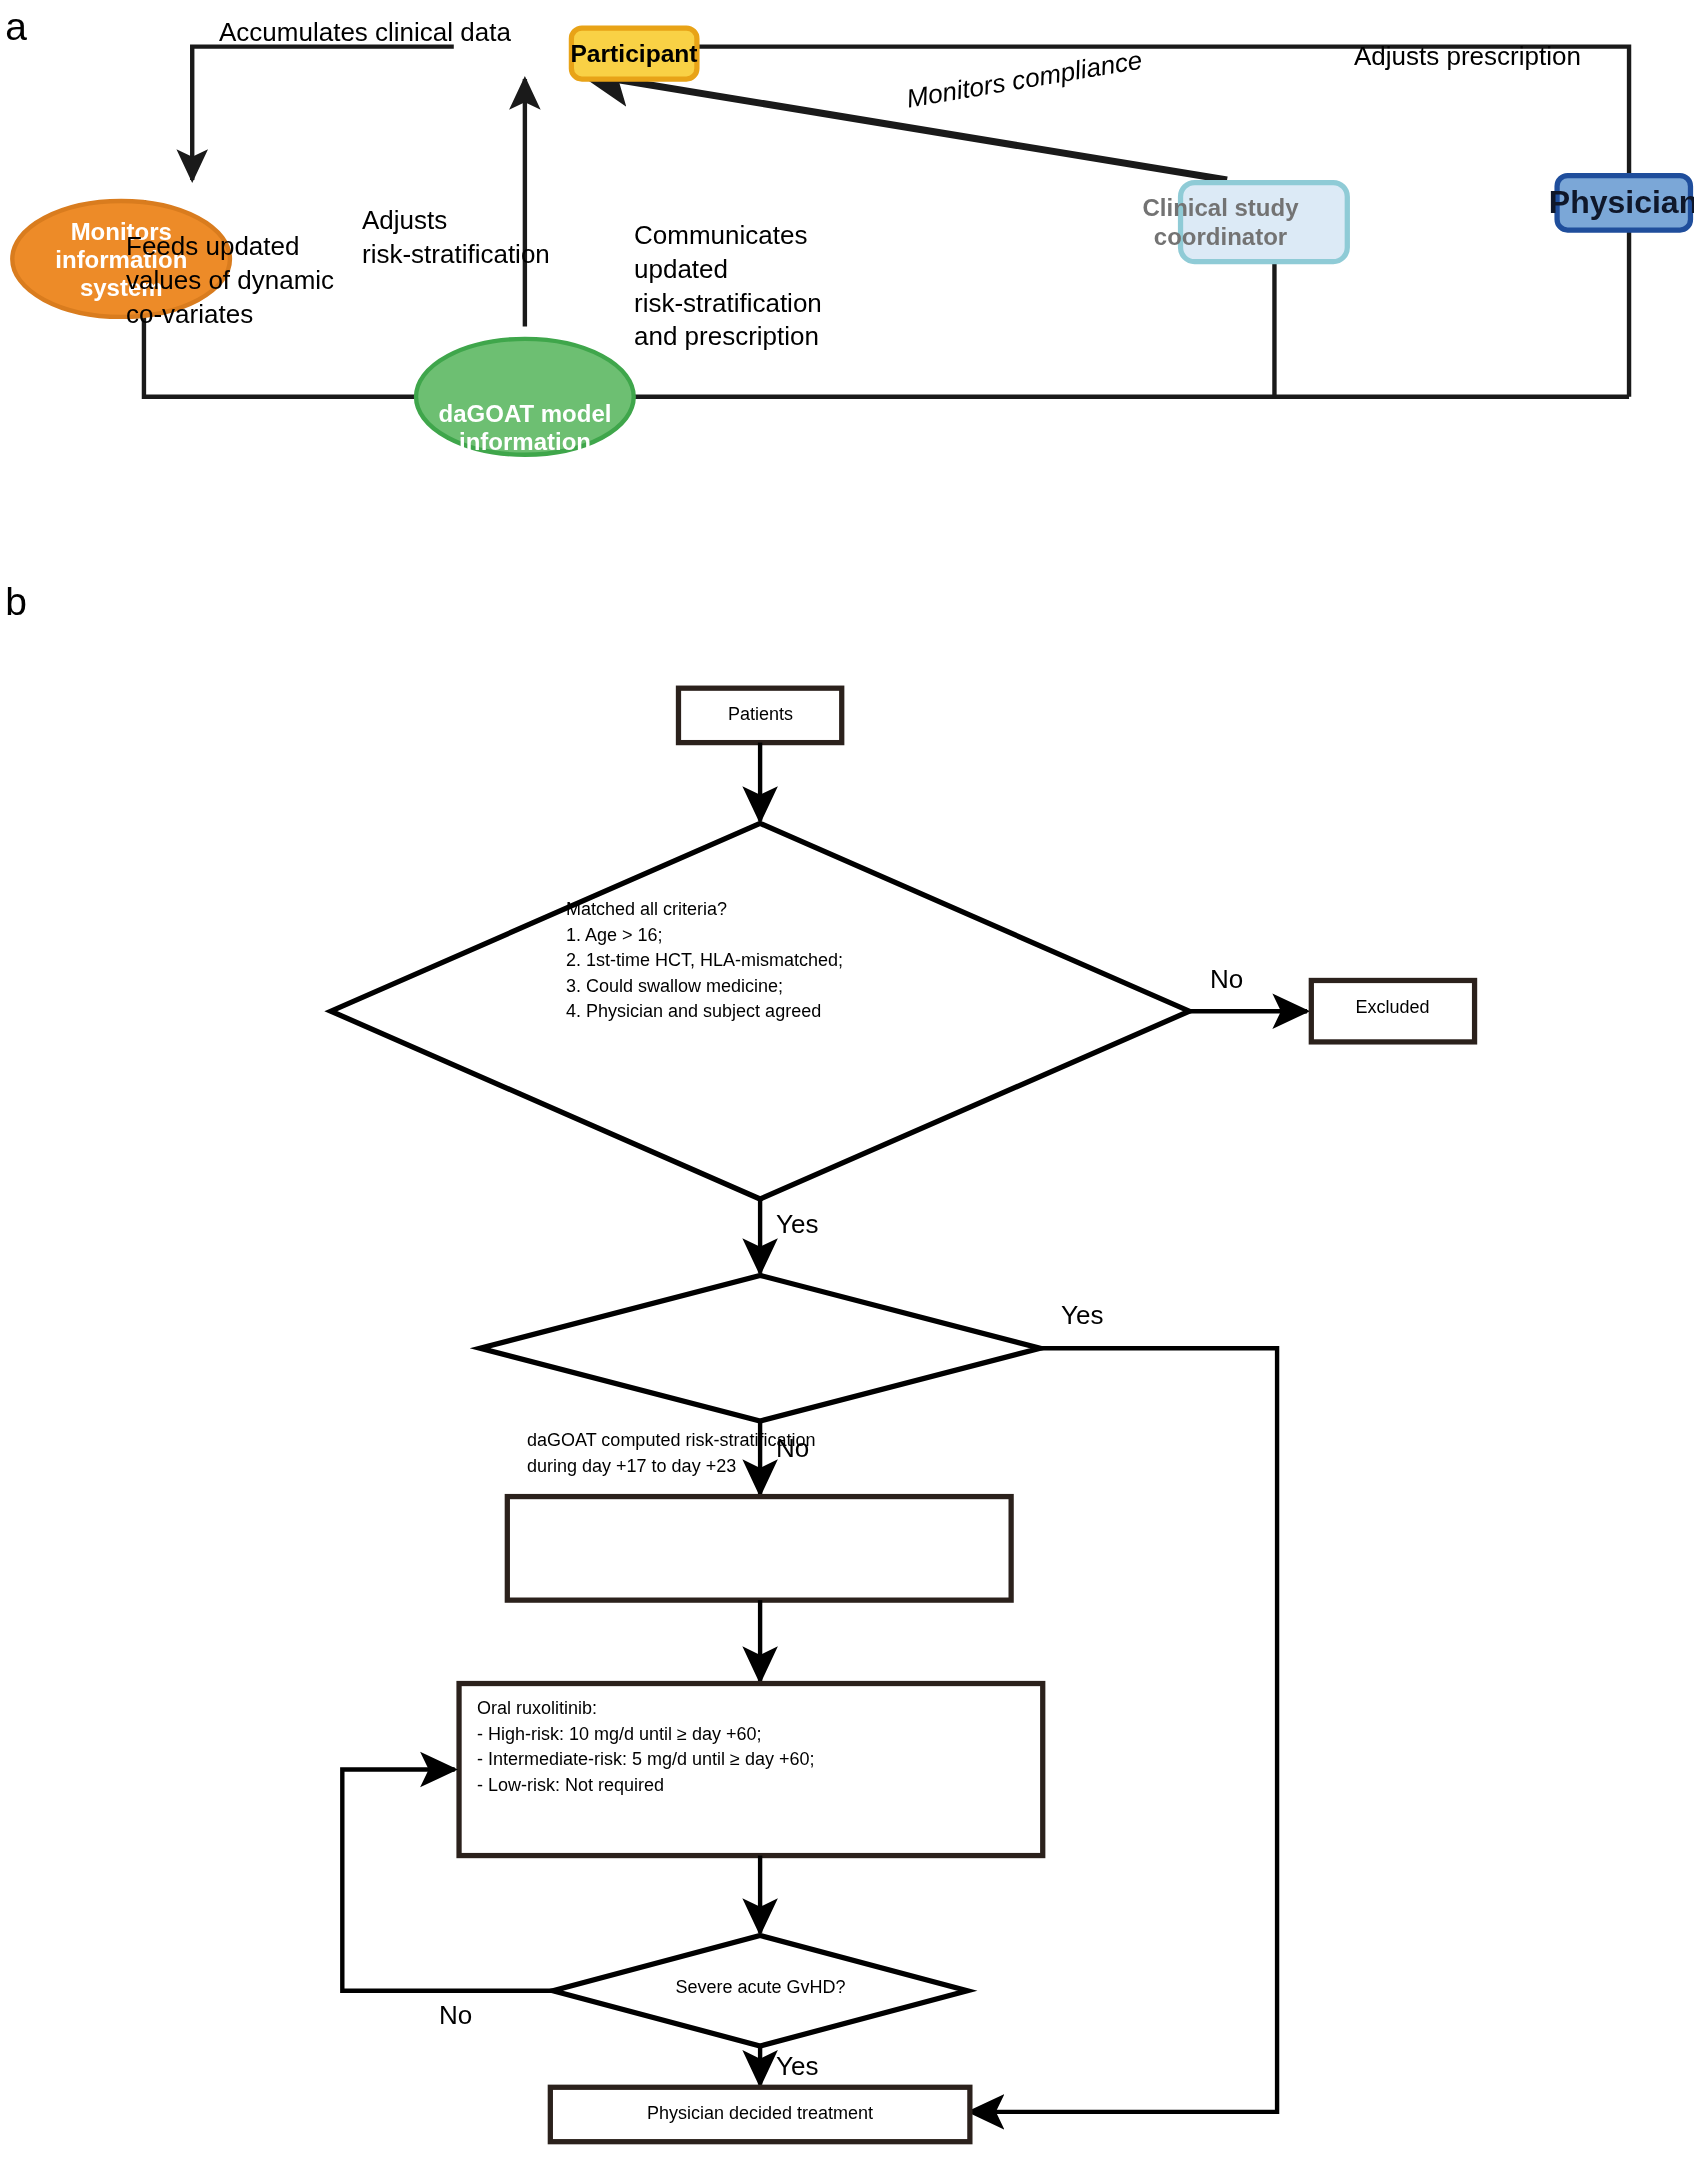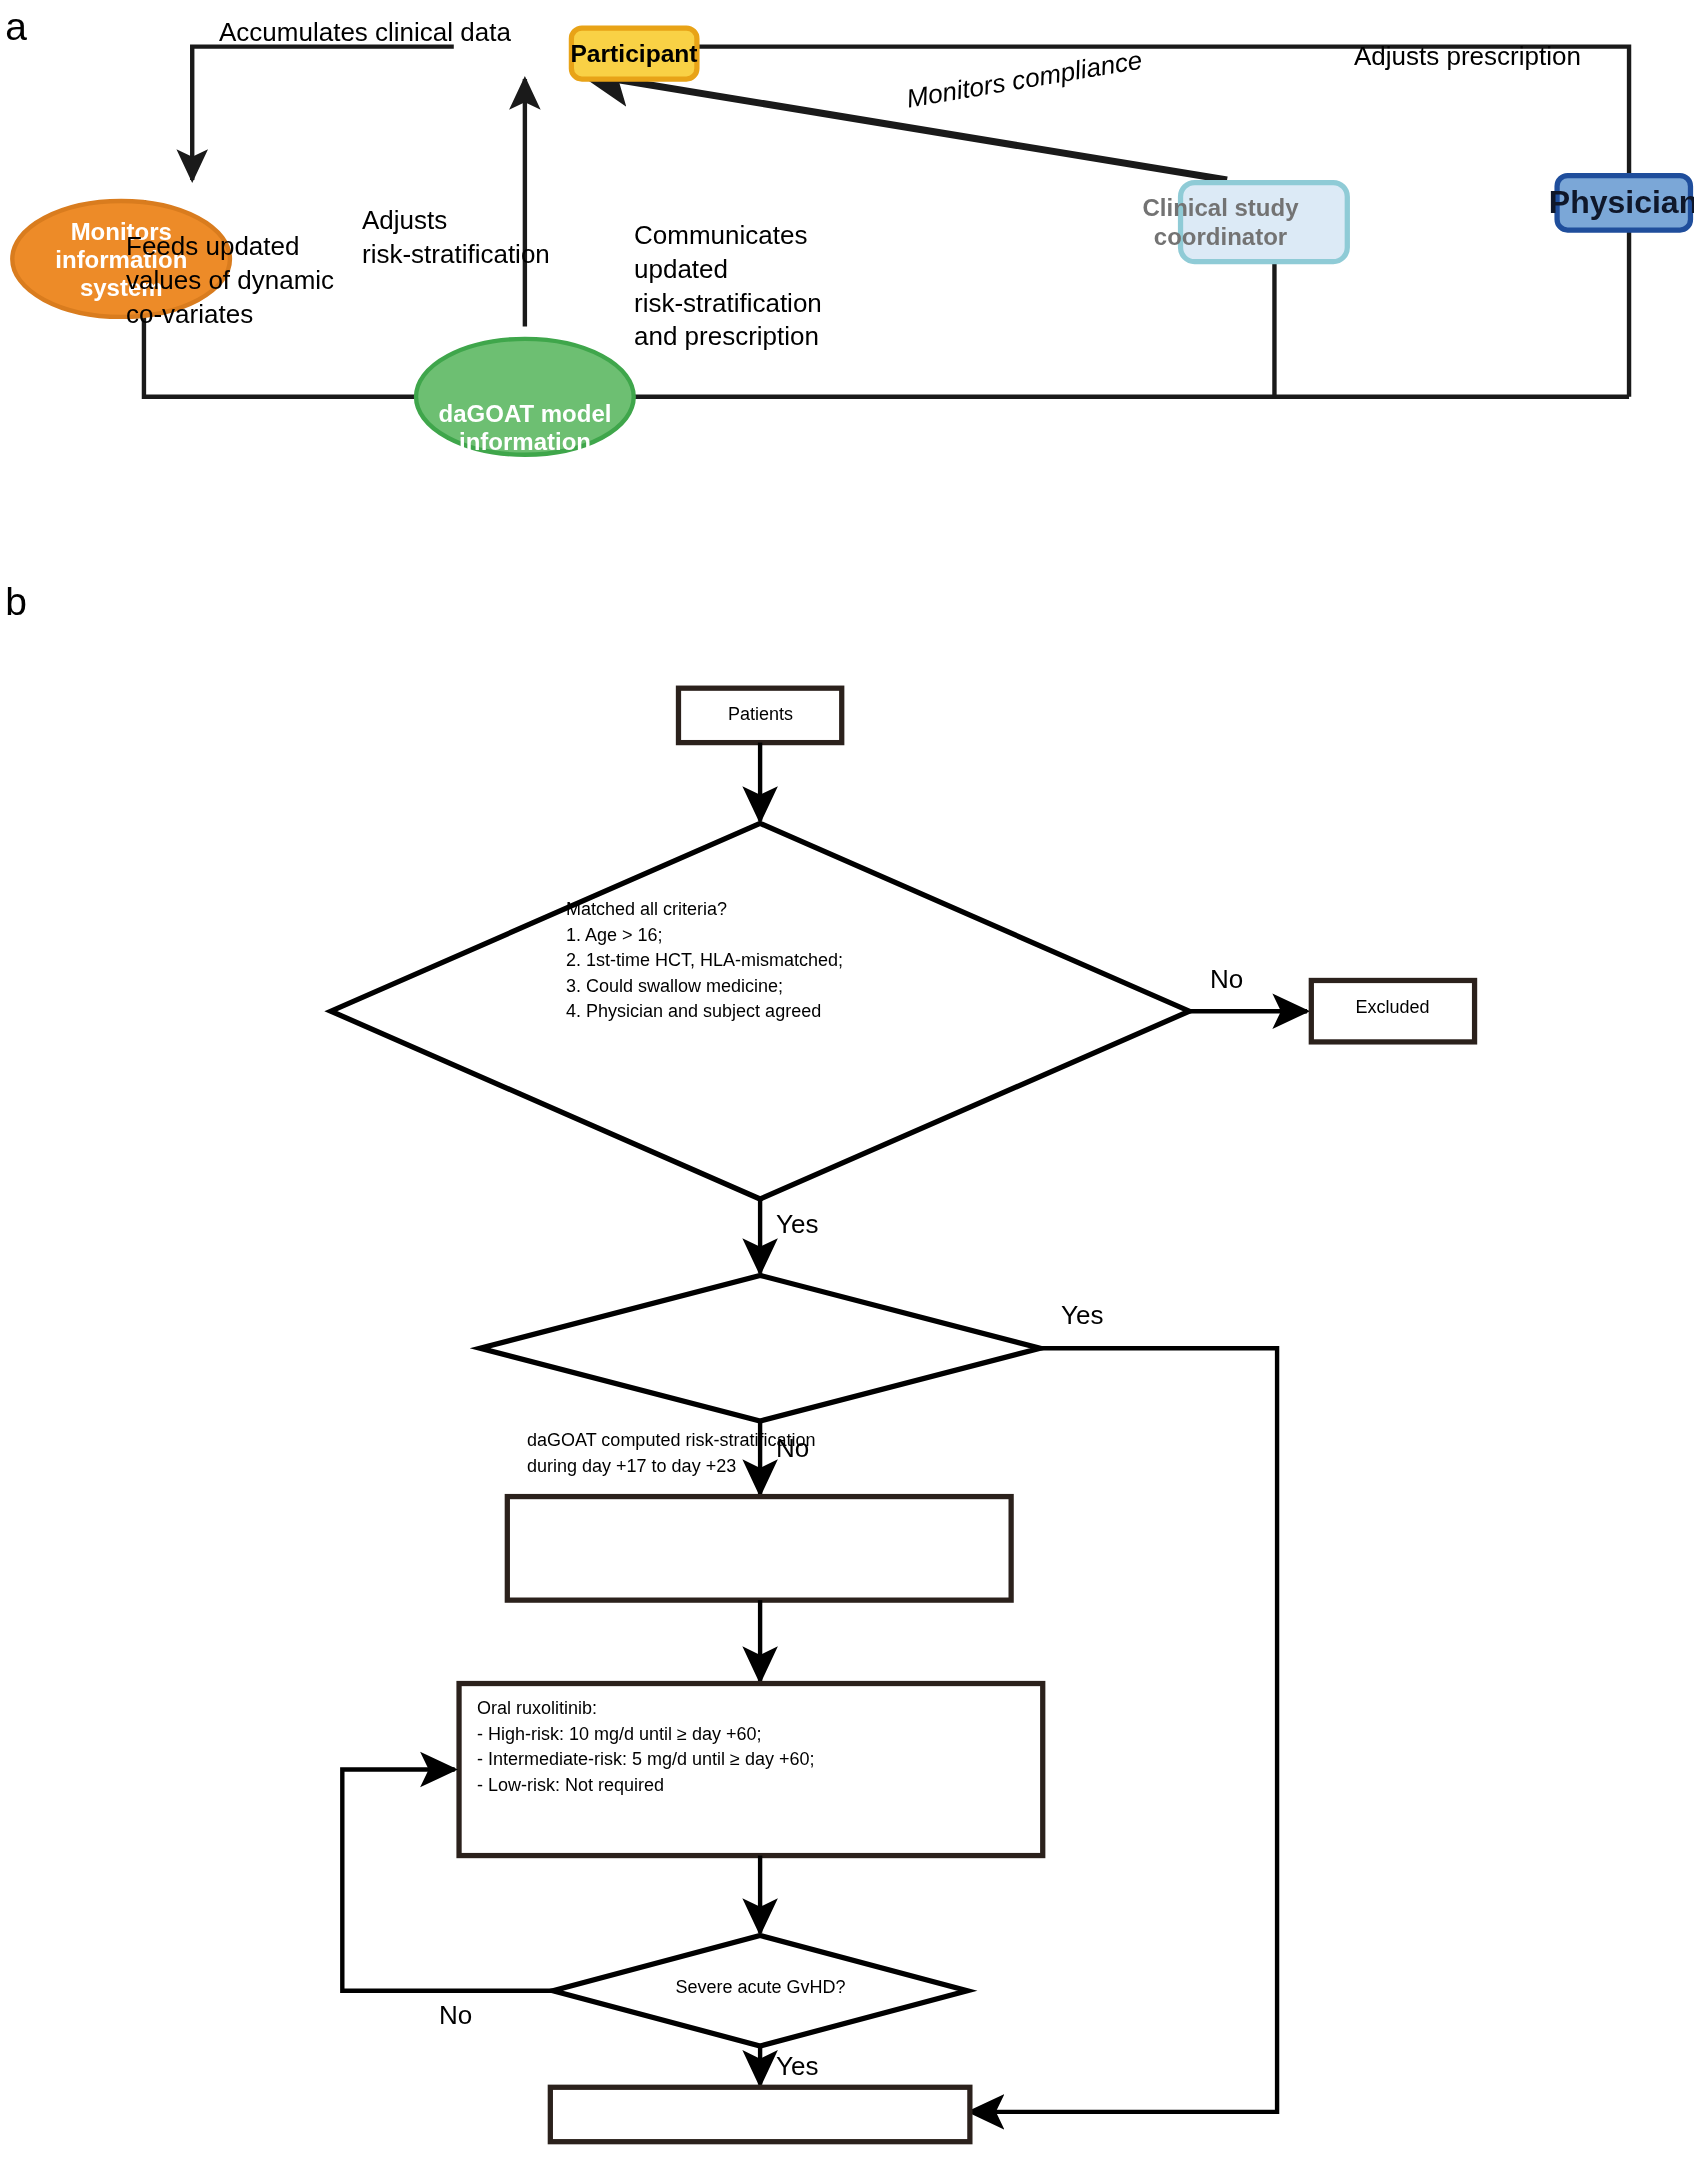--- a/index.html
+++ b/index.html
@@ -238,20 +238,21 @@
   <div class="b-box-text" style="left:527px; top:1428px; width:474px;">daGOAT computed risk-stratification
 during day +17 to day +23</div>
 
   <div class="b-box-text" style="left:477px; top:1696px; width:562px;">Oral ruxolitinib:
 - High-risk: 10 mg/d until ≥ day +60;
 - Intermediate-risk: 5 mg/d until ≥ day +60;
 - Low-risk: Not required</div>
 
   <div class="b-box-text b-center" style="left:585px; top:1975px; width:351px;">Severe acute GvHD?</div>
 
+  <div class="b-box-text b-center" style="left:550px; top:2101px; width:420px;">Physician decided treatment</div>
 
   <div class="b-label" style="left:1210px; top:964px;">No</div>
 
   <div class="b-label" style="left:776px; top:1209px;">Yes</div>
 
   <div class="b-label" style="left:1061px; top:1300px;">Yes</div>
 
   <div class="b-label" style="left:776px; top:1433px;">No</div>
 
   <div class="b-label" style="left:439px; top:2000px;">No</div>

